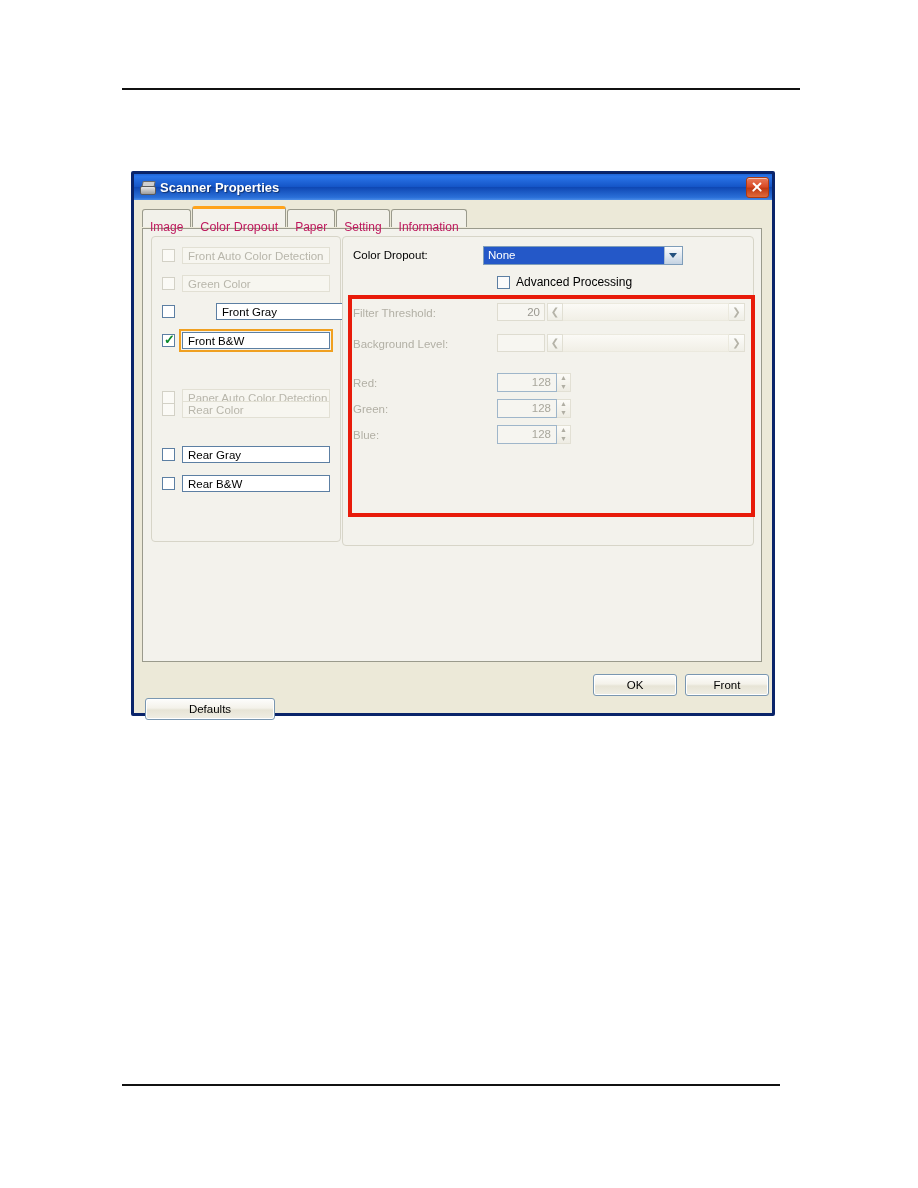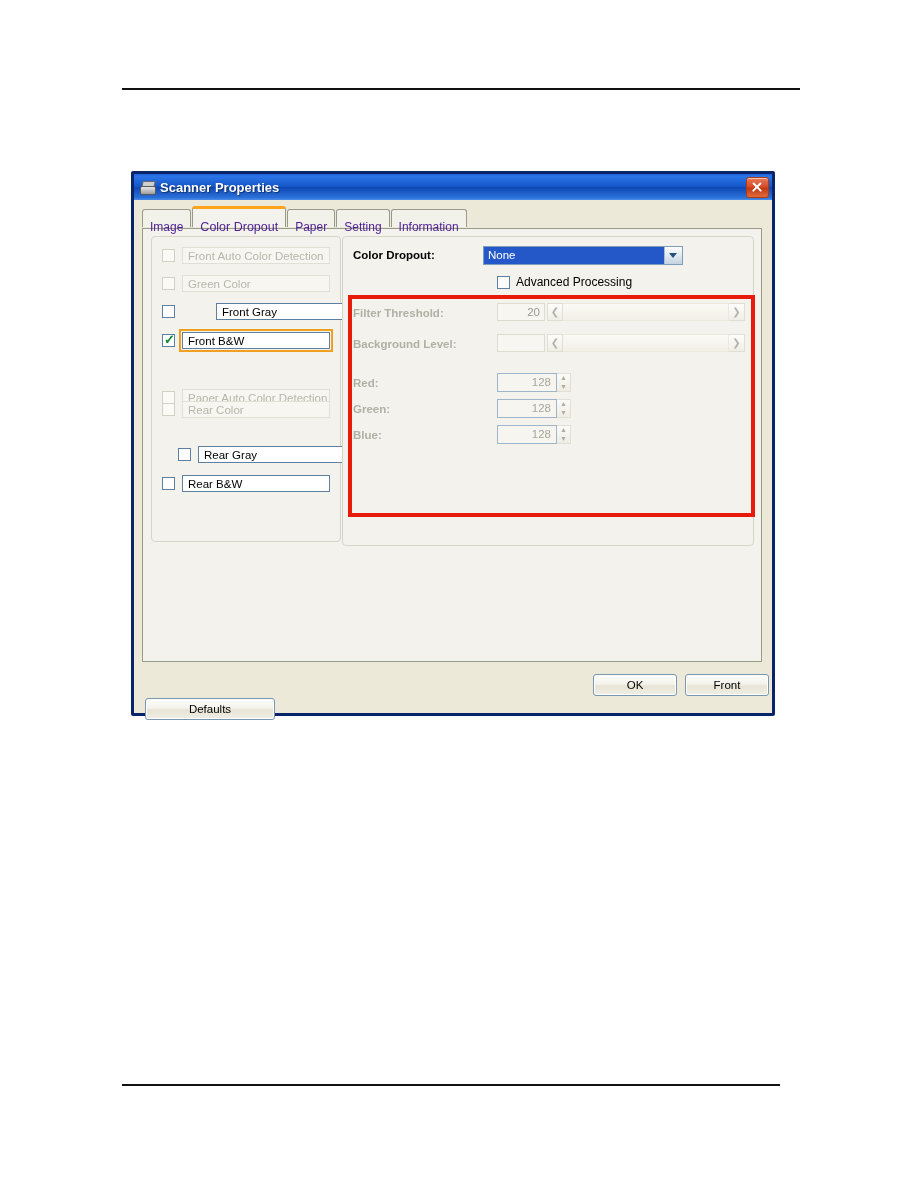--- a/index.html
+++ b/index.html
@@ -125,21 +125,21 @@
   }
   .tab {
     height: 18px;
     line-height: 18px;
     padding: 8px 7px;
     margin-right: 1px;
     background: #f2f1ea;
     border: 1px solid #9a9a8c;
     border-bottom: none;
     border-radius: 3px 3px 0 0;
-    color: #4c1d95;
+    color: #be185d;
     font-size: 12px;
     white-space: nowrap;
     box-sizing: border-box;
   }
   .tab.active {
     height: 21px;
     line-height: 20px;
     background: #f3f2ec;
     border-top: 3px solid #ffa31a;
     border-left: 1px solid #9a9a8c;
@@ -223,21 +223,20 @@
   .cb-row.focused .cb-label {
     outline: 2px solid #f0a020;
     outline-offset: 1px;
   }
 
   
   .field-label {
     position: absolute;
     font-size: 11.5px;
     white-space: nowrap;
-    font-weight: bold;
   }
   .field-label.on  { color: #000000; }
   .field-label.off { color: #b2b0a5; }
 
   .combo {
     position: absolute;
     height: 19px;
     box-sizing: border-box;
     border: 1px solid #7e9db9;
     background: #ffffff;
@@ -435,21 +434,21 @@
       <div class="cb-row" style="top:150px;">
         <span class="cbox disabled"></span>
         <span class="cb-label disabled">Paper Auto Color Detection</span>
       </div>
 
       <div class="cb-row" style="top:162px;">
         <span class="cbox disabled"></span>
         <span class="cb-label disabled">Rear Color</span>
       </div>
 
-      <div class="cb-row" style="top:207px;margin-left:16px;">
+      <div class="cb-row" style="top:207px;">
         <span class="cbox enabled"></span>
         <span class="cb-label enabled">Rear Gray</span>
       </div>
 
       <div class="cb-row" style="top:236px;">
         <span class="cbox enabled"></span>
         <span class="cb-label enabled">Rear B&amp;W</span>
       </div>
     </div>
 

